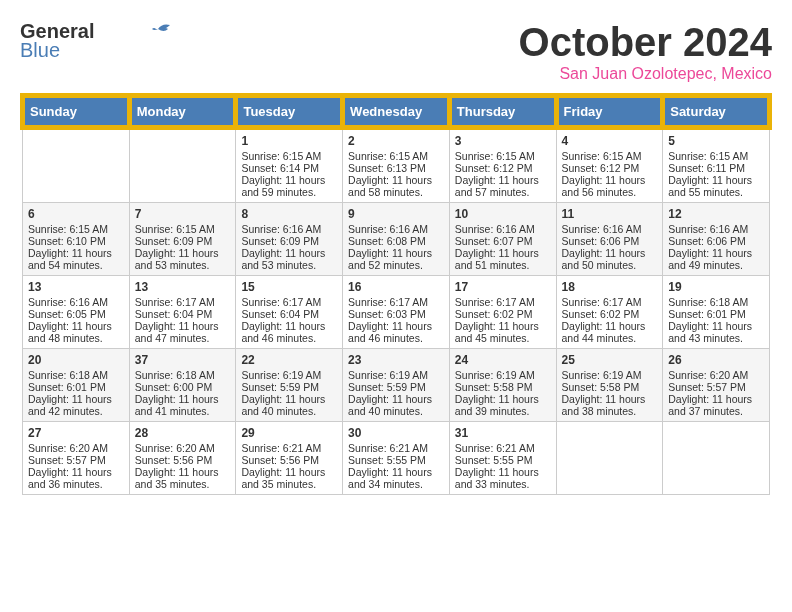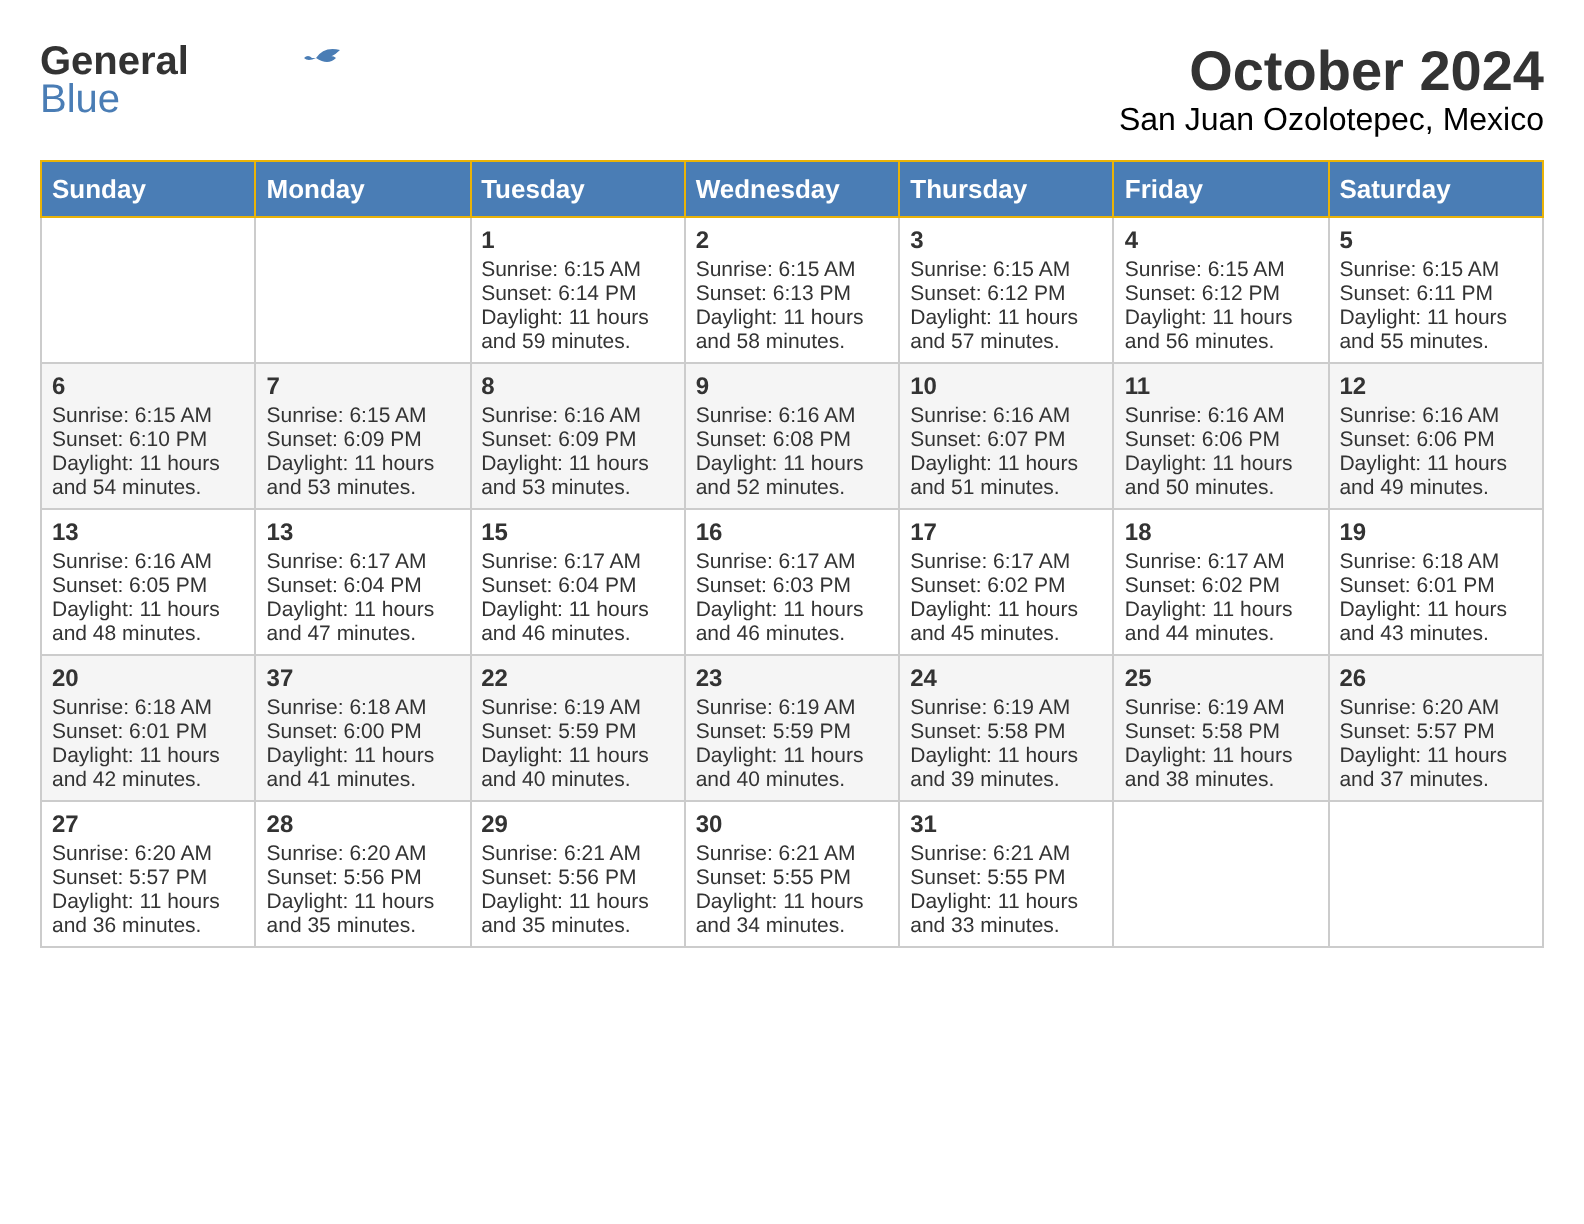--- a/index.html
+++ b/index.html
@@ -23,39 +23,39 @@
     }
     .logo-row {
       display: flex;
       align-items: center;
       gap: 48px;
     }
     .title-area {
       text-align: right;
     }
     .month-title {
-      font-size: 28px;
+      font-size: 40px;
       font-weight: bold;
       color: #333;
     }
     .location {
       font-size: 16px;
-      color: #000000;
+      color: #ec4899;
     }
     table {
       width: 100%;
       border-collapse: collapse;
     }
     th {
       background-color: #4a7db5;
       color: white;
       text-align: left;
       padding: 6px 5px;
       font-size: 13px;
-      border: 1px solid #eab308;
+      border: 5px solid #eab308;
     }
     td {
       border: 1px solid #ccc;
       vertical-align: top;
       padding: 4px 5px;
       width: 14.28%;
       min-height: 80px;
       font-size: 10.5px;
       color: #333;
     }

